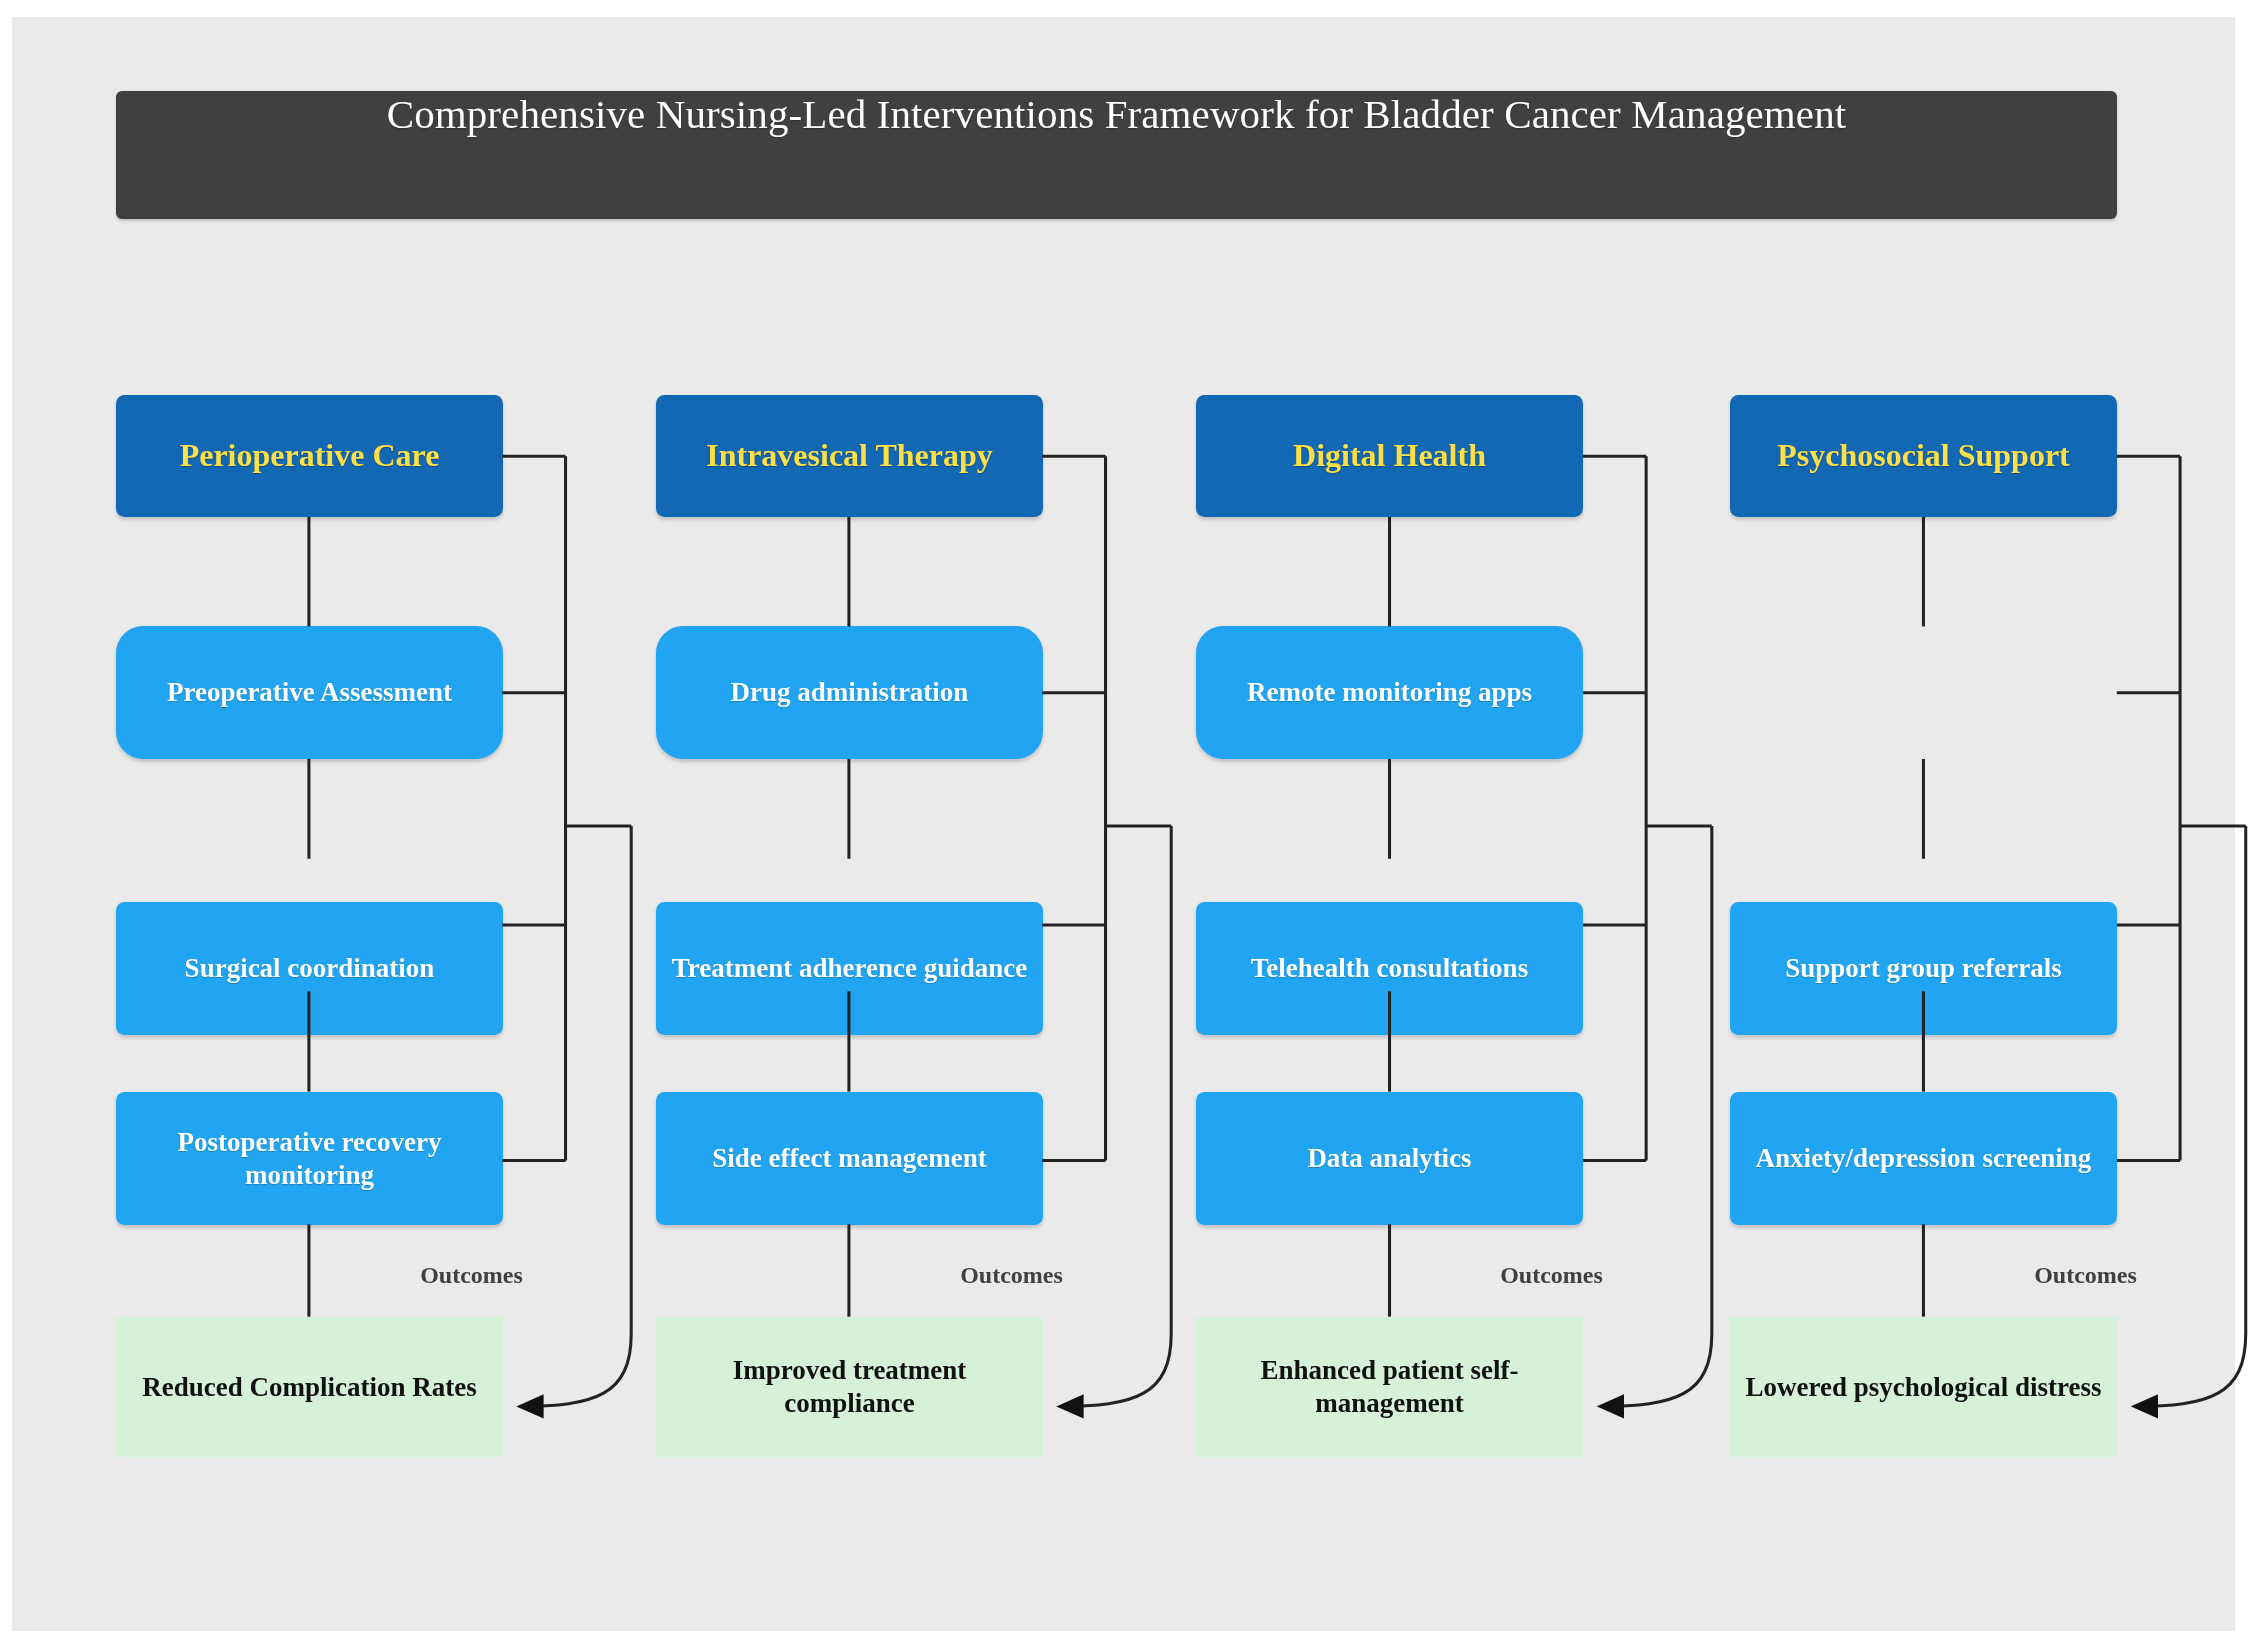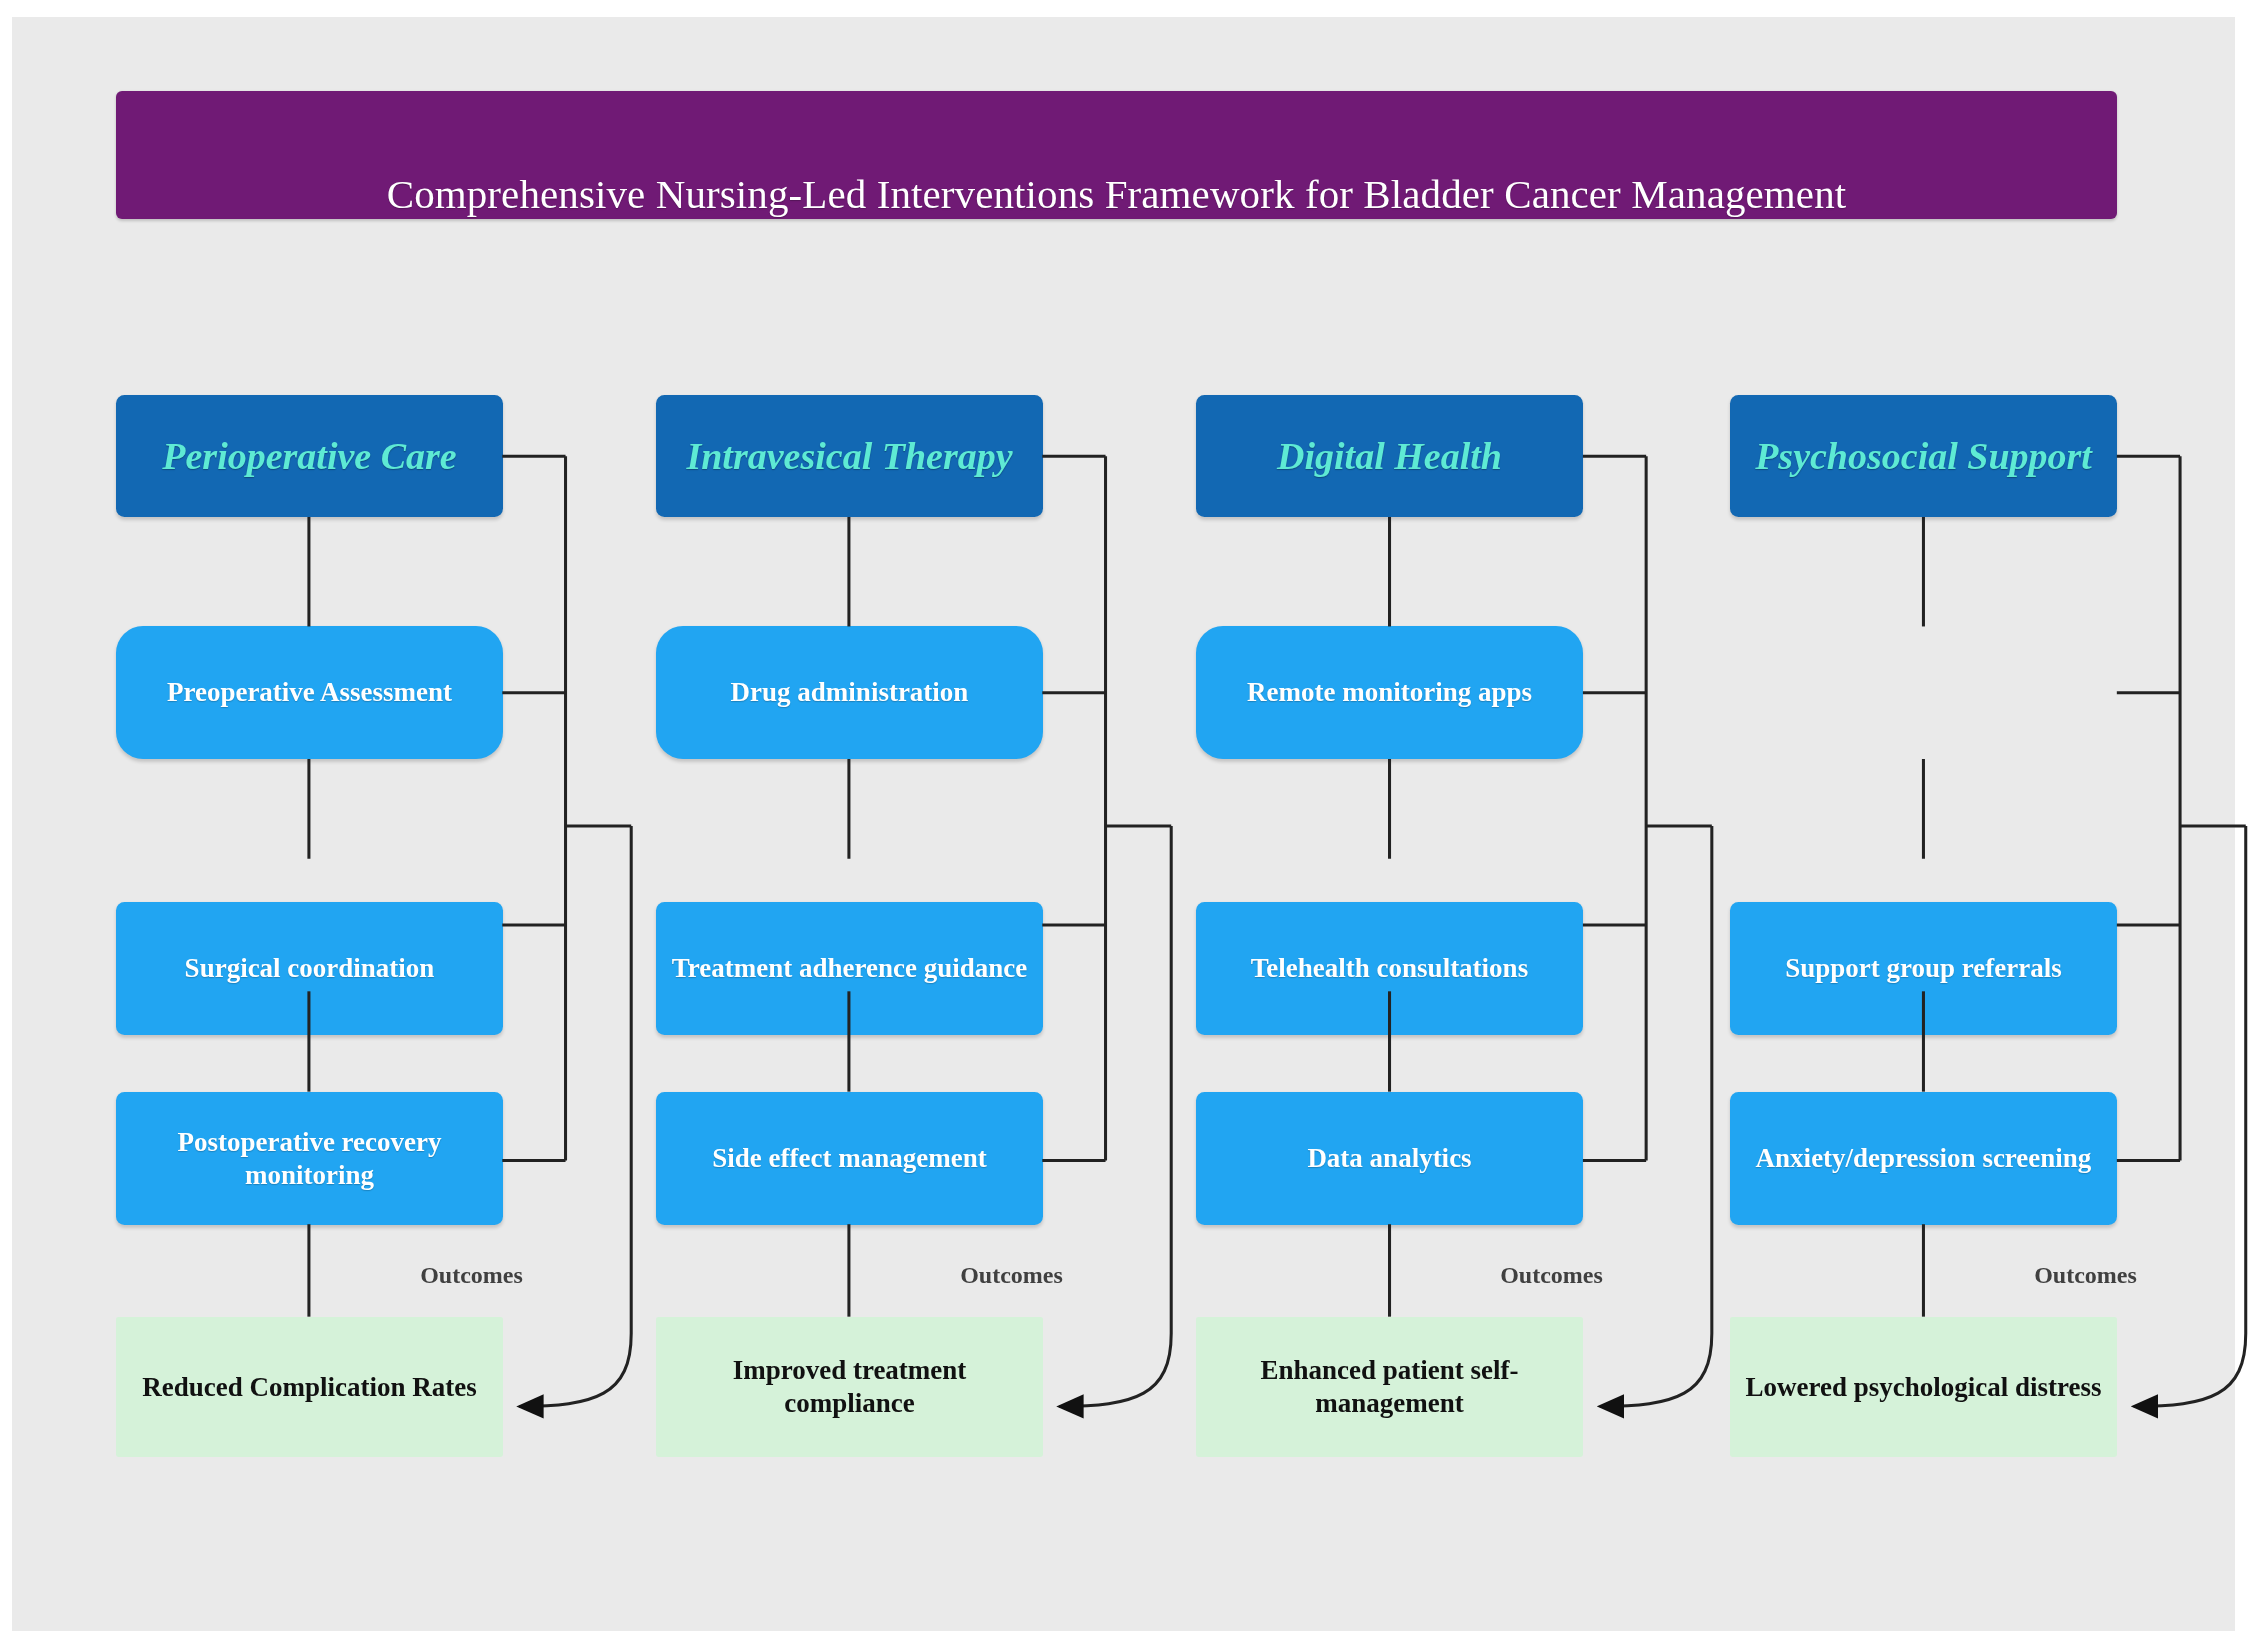--- a/index.html
+++ b/index.html
@@ -31,24 +31,24 @@
     background: #eaeaea;
   }
 
   
   .title-banner {
     position: absolute;
     left: 116px;
     top: 91px;
     width: 2001px;
     height: 128px;
-    background: #701a75;
+    background: #404040;
     border-radius: 6px;
     display: flex;
-    align-items: flex-end;
+    align-items: flex-start;
     justify-content: center;
     box-shadow: 0 1.8px 3px rgba(0,0,0,0.18);
   }
   .title-text {
     color: #ffffff;
     font-size: 41px;
     line-height: 1.16;
     text-align: center;
     font-weight: 400;
     letter-spacing: 0.1px;
@@ -77,24 +77,23 @@
   }
 
   .node-head {
     left: 0;
     top: 395px;
     width: 387px;
     height: 122px;
     background: #1268b3;
   }
   .node-head .label {
-    color: #5eead4;
-    font-size: 38px;
-    font-weight: 700;
-    font-style: italic;
+    color: #fde047;
+    font-size: 32px;
+    font-weight: 700;
     line-height: 1.16;
     text-shadow: 0 0.6px 1.2px rgba(0,0,0,0.3);
   }
 
   .node-sub {
     left: 0;
     width: 387px;
     height: 133px;
     background: #21a5f2;
   }

